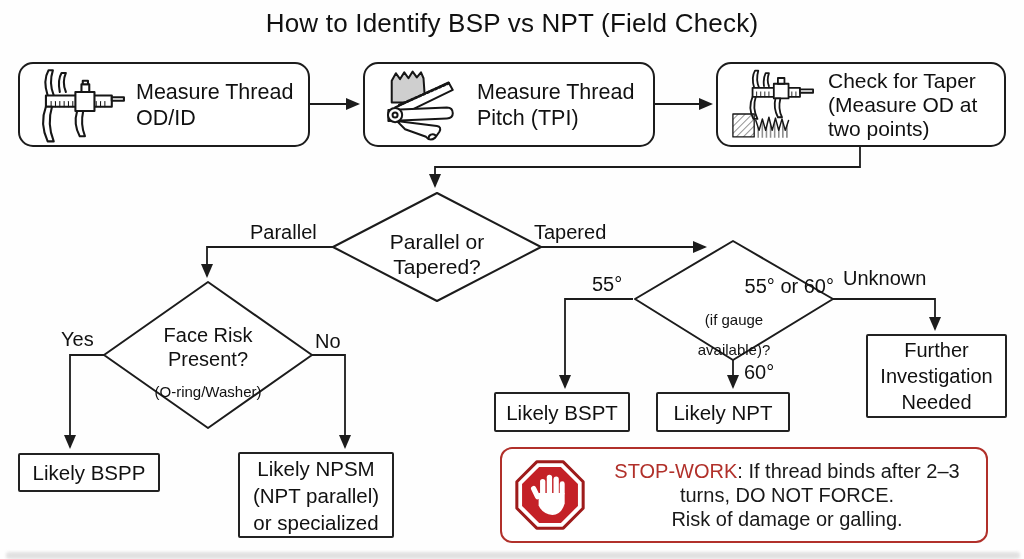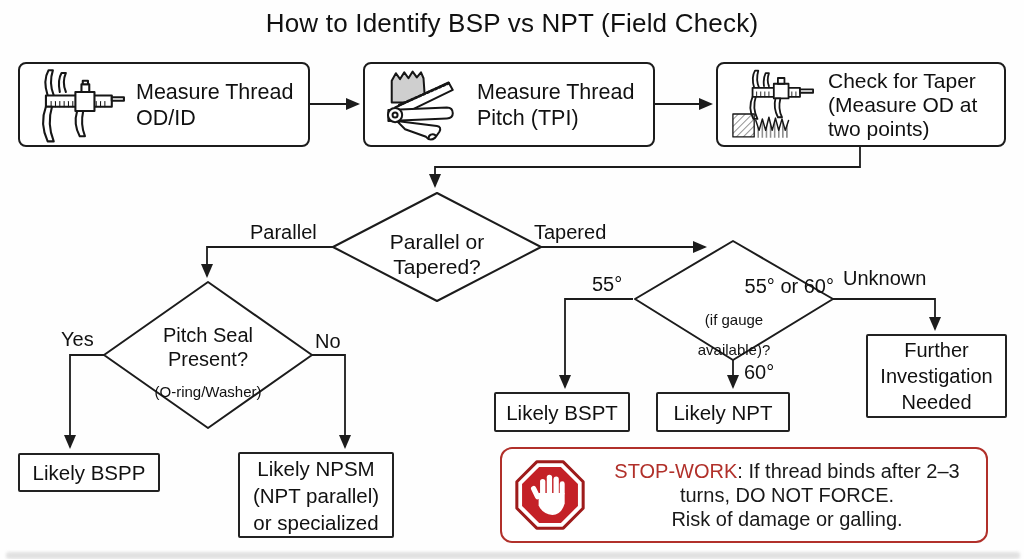--- a/index.html
+++ b/index.html
@@ -8,21 +8,21 @@
     font-family:"Liberation Sans","DejaVu Sans",sans-serif;color:#161616;
     overflow:hidden;
     padding-left:32px;
   }
   .abs{position:absolute;}
   #title{
     top:8px;left:0;width:1024px;text-align:center;
     font-size:26px;font-weight:500;letter-spacing:.2px;color:#111;
   }
   .step-box{
-    box-sizing:border-box;height:85px;border:2px solid #1c1c1c;border-radius:8px;
+    box-sizing:border-box;height:85px;border:2px solid #1c1c1c;border-radius:15px;
     background:#fff;display:flex;align-items:center;padding:4px 8px 4px 10px;gap:10px;
   }
   .step-icon{flex:0 0 auto;}
   .step-text{font-size:21.5px;line-height:26px;color:#111;}
   .result-box{
     box-sizing:border-box;border:2px solid #222;border-radius:2px;background:#fff;
     display:flex;flex-direction:column;align-items:center;justify-content:center;
     font-size:20.5px;line-height:27px;color:#111;text-align:center;
   }
   .edge-label{font-size:20px;color:#111;white-space:nowrap;}
@@ -161,21 +161,21 @@
       <div>two points)</div>
     </div>
   </div>
 
   <div class="abs diamond-text" style="left:437px;top:223px;width:200px;margin-top:6px;">
     <div class="main">Parallel or</div>
     <div class="main">Tapered?</div>
   </div>
 
   <div class="abs diamond-text" style="left:208px;top:323px;width:200px;">
-    <div class="main" style="font-size:20px;line-height:24px;">Pitch Seal</div>
+    <div class="main" style="font-size:20px;line-height:24px;">Face Risk</div>
     <div class="main" style="font-size:20px;line-height:24px;">Present?</div>
     <div class="sub">(O-ring/Washer)</div>
   </div>
 
   <div class="abs diamond-text" style="left:734px;top:273px;width:200px;">
     <div class="big">55° or 60°</div>
     <div class="sub">(if gauge</div>
     <div class="sub">available)?</div>
   </div>
 

